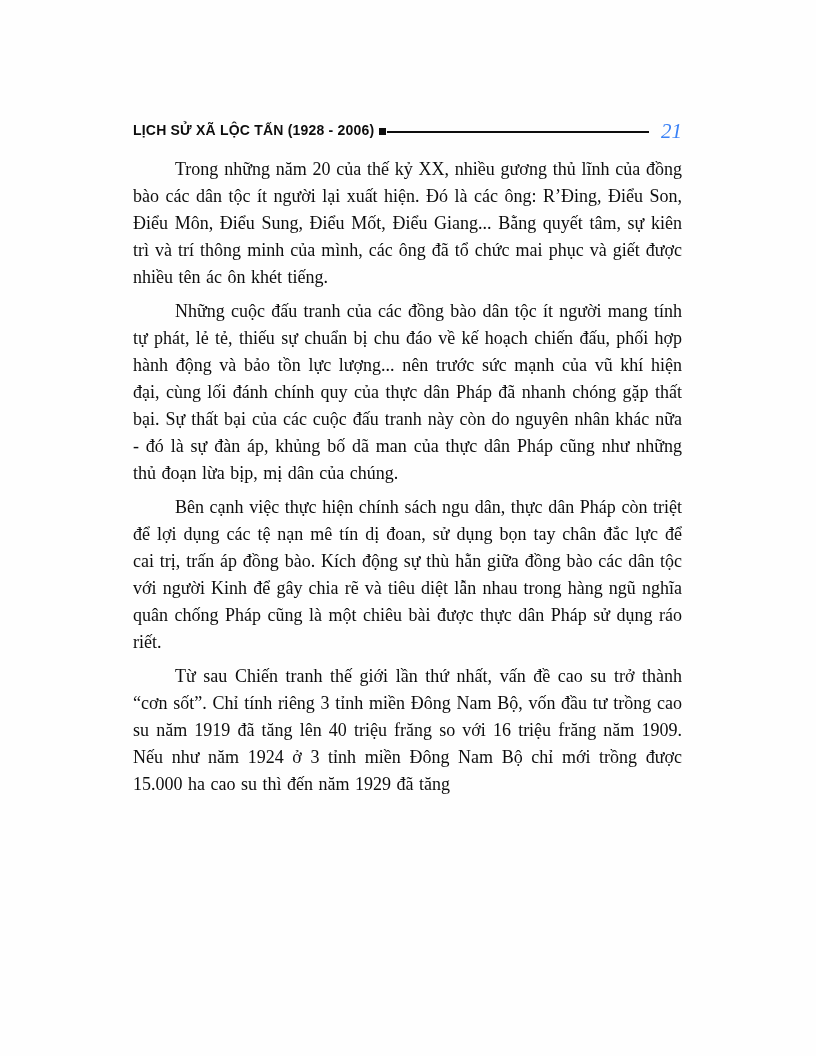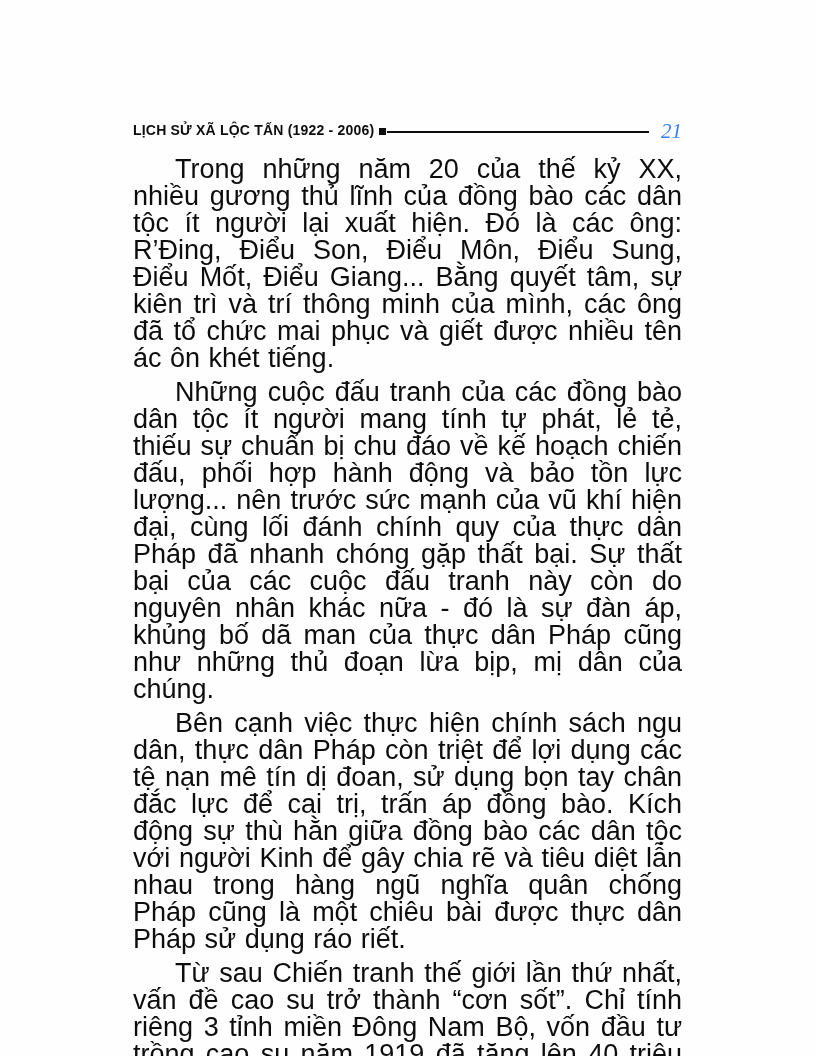--- a/index.html
+++ b/index.html
@@ -53,37 +53,37 @@
     color: #3b82f6;
     flex: 0 0 auto;
   }
   .text-block {
     position: absolute;
     left: 133px;
     top: 156px;
     width: 549px;
   }
   .text-block p {
-    font-family: Liberation Sans, sans-serif;
-    font-size: 27px;
+    font-family: Liberation Serif, serif;
+    font-size: 18px;
     line-height: 27px;
     text-align: justify;
     text-indent: 42px;
     margin: 0 0 7px 0;
     color: #0d0d0d;
     word-spacing: 1px;
   }
 </style>
 </head>
 <body>
 
 <div class="page">
 
   <header class="running-header">
-    <span class="header-title">LỊCH SỬ XÃ LỘC TẤN (1922 - 2006)</span>
+    <span class="header-title">LỊCH SỬ XÃ LỘC TẤN (1928 - 2006)</span>
     <span class="header-square"></span>
     <span class="header-rule"></span>
     <span class="page-number">21</span>
   </header>
 
   <main class="text-block">
     <p>Trong những năm 20 của thế kỷ XX, nhiều gương thủ lĩnh của đồng bào các dân tộc ít người lại xuất hiện. Đó là các ông: R’Đing, Điểu Son, Điểu Môn, Điểu Sung, Điểu Mốt, Điểu Giang... Bằng quyết tâm, sự kiên trì và trí thông minh của mình, các ông đã tổ chức mai phục và giết được nhiều tên ác ôn khét tiếng.</p>
     <p>Những cuộc đấu tranh của các đồng bào dân tộc ít người mang tính tự phát, lẻ tẻ, thiếu sự chuẩn bị chu đáo về kế hoạch chiến đấu, phối hợp hành động và bảo tồn lực lượng... nên trước sức mạnh của vũ khí hiện đại, cùng lối đánh chính quy của thực dân Pháp đã nhanh chóng gặp thất bại. Sự thất bại của các cuộc đấu tranh này còn do nguyên nhân khác nữa - đó là sự đàn áp, khủng bố dã man của thực dân Pháp cũng như những thủ đoạn lừa bịp, mị dân của chúng.</p>
     <p>Bên cạnh việc thực hiện chính sách ngu dân, thực dân Pháp còn triệt để lợi dụng các tệ nạn mê tín dị đoan, sử dụng bọn tay chân đắc lực để cai trị, trấn áp đồng bào. Kích động sự thù hằn giữa đồng bào các dân tộc với người Kinh để gây chia rẽ và tiêu diệt lẫn nhau trong hàng ngũ nghĩa quân chống Pháp cũng là một chiêu bài được thực dân Pháp sử dụng ráo riết.</p>
     <p>Từ sau Chiến tranh thế giới lần thứ nhất, vấn đề cao su trở thành “cơn sốt”. Chỉ tính riêng 3 tỉnh miền Đông Nam Bộ, vốn đầu tư trồng cao su năm 1919 đã tăng lên 40 triệu frăng so với 16 triệu frăng năm 1909. Nếu như năm 1924 ở 3 tỉnh miền Đông Nam Bộ chỉ mới trồng được 15.000 ha cao su thì đến năm 1929 đã tăng</p>

